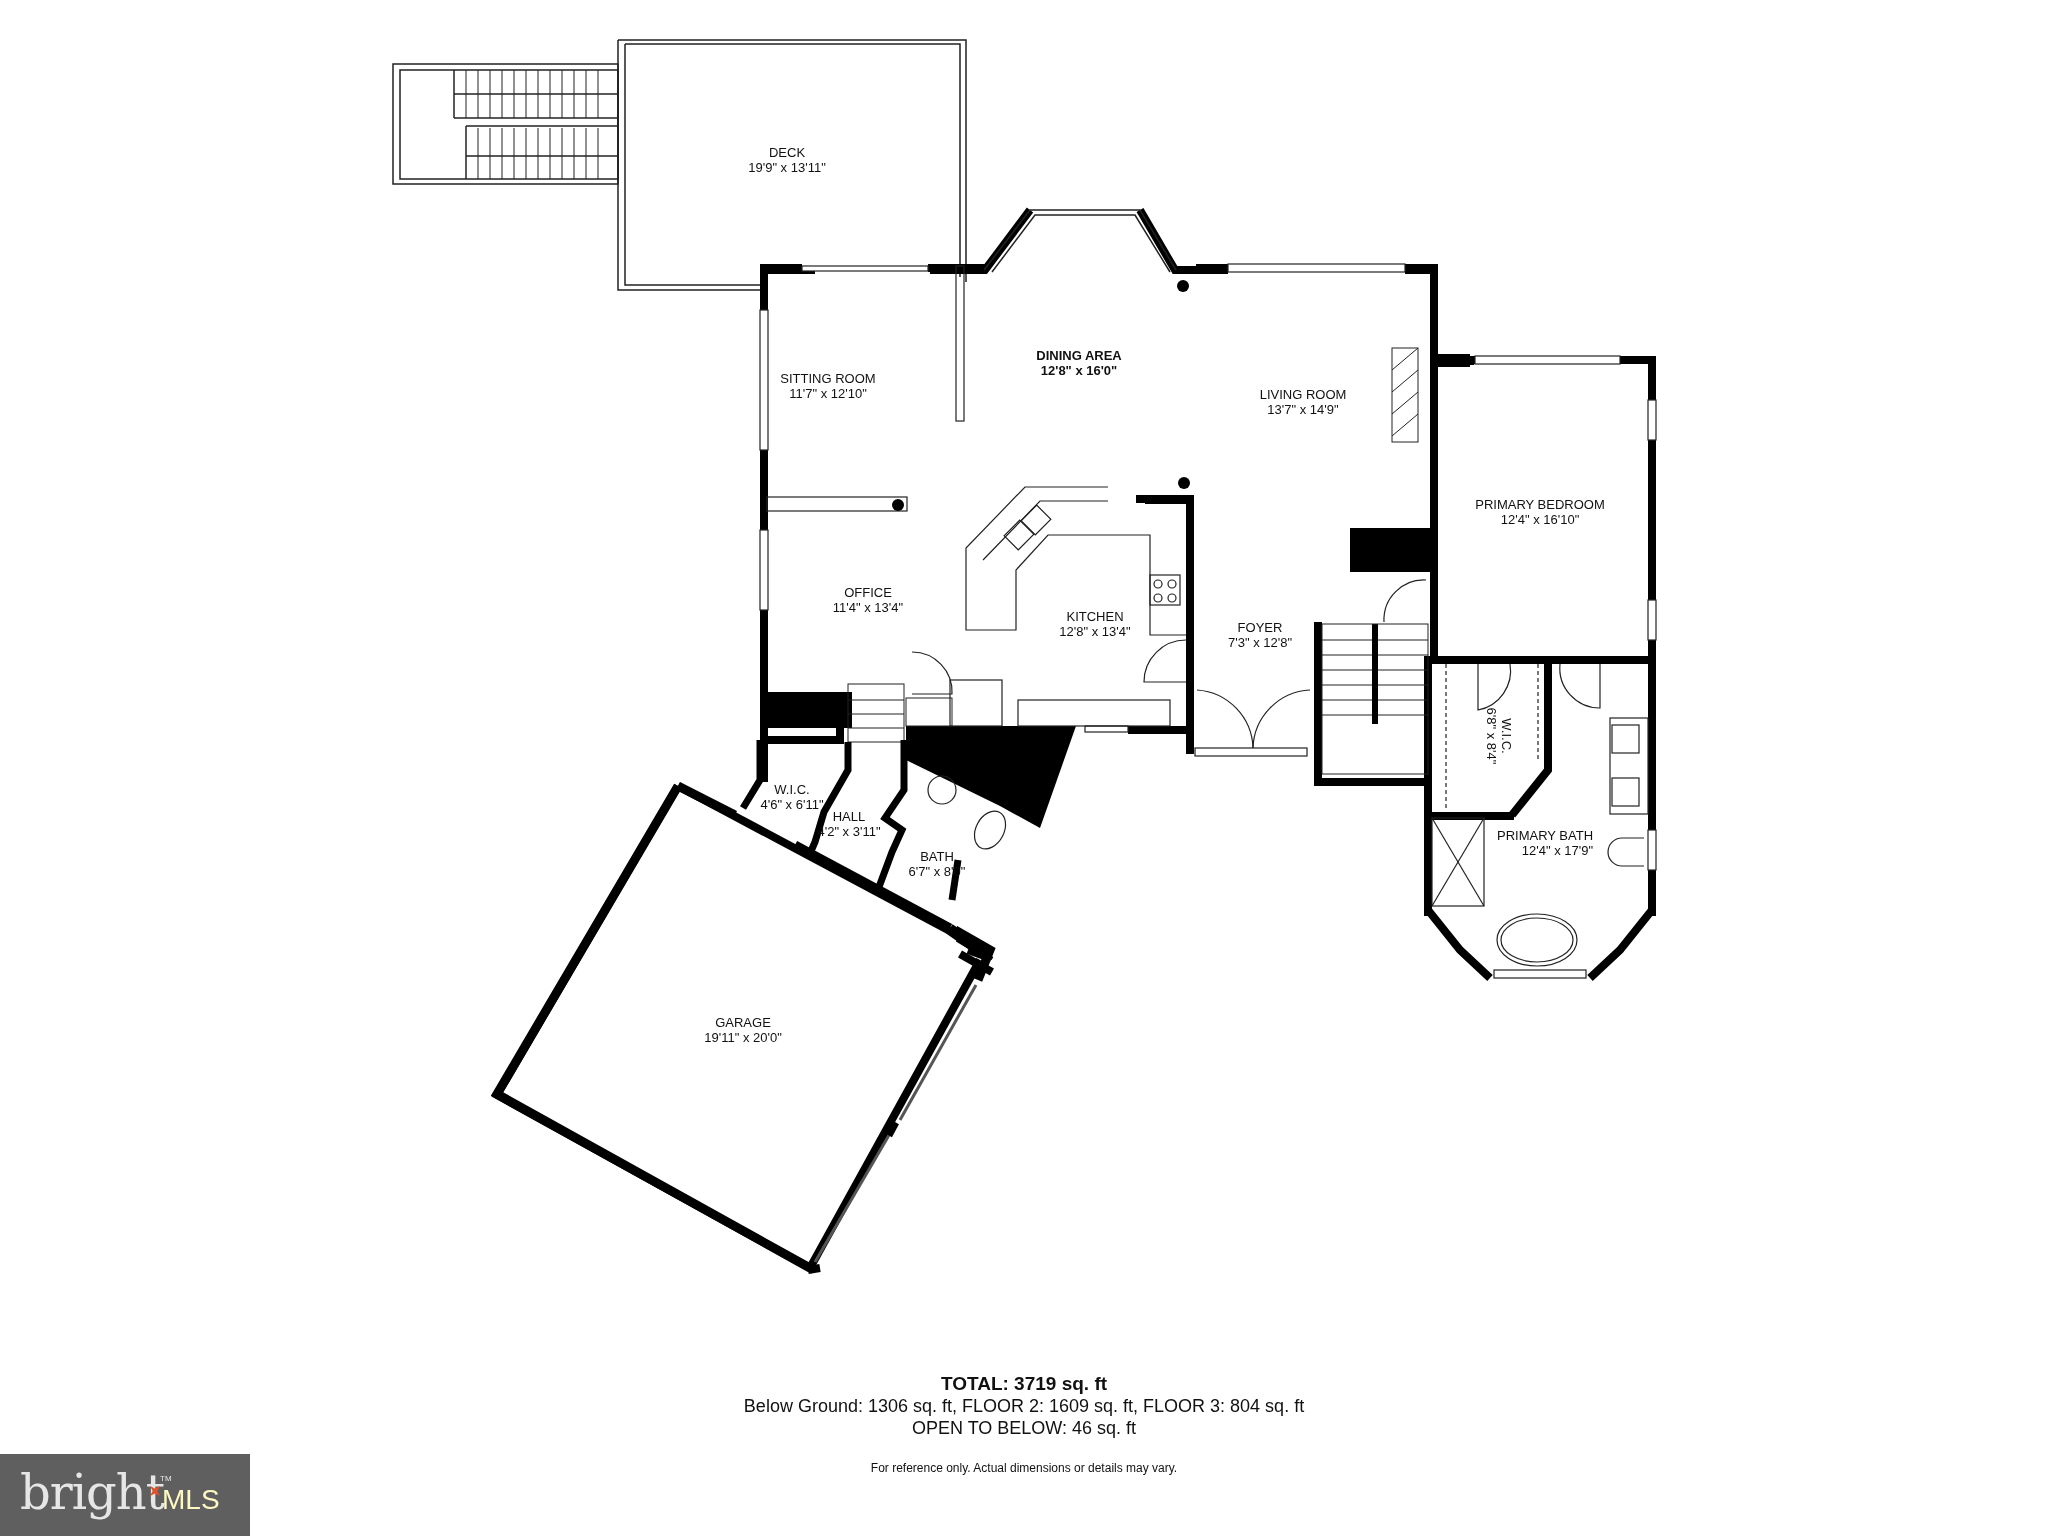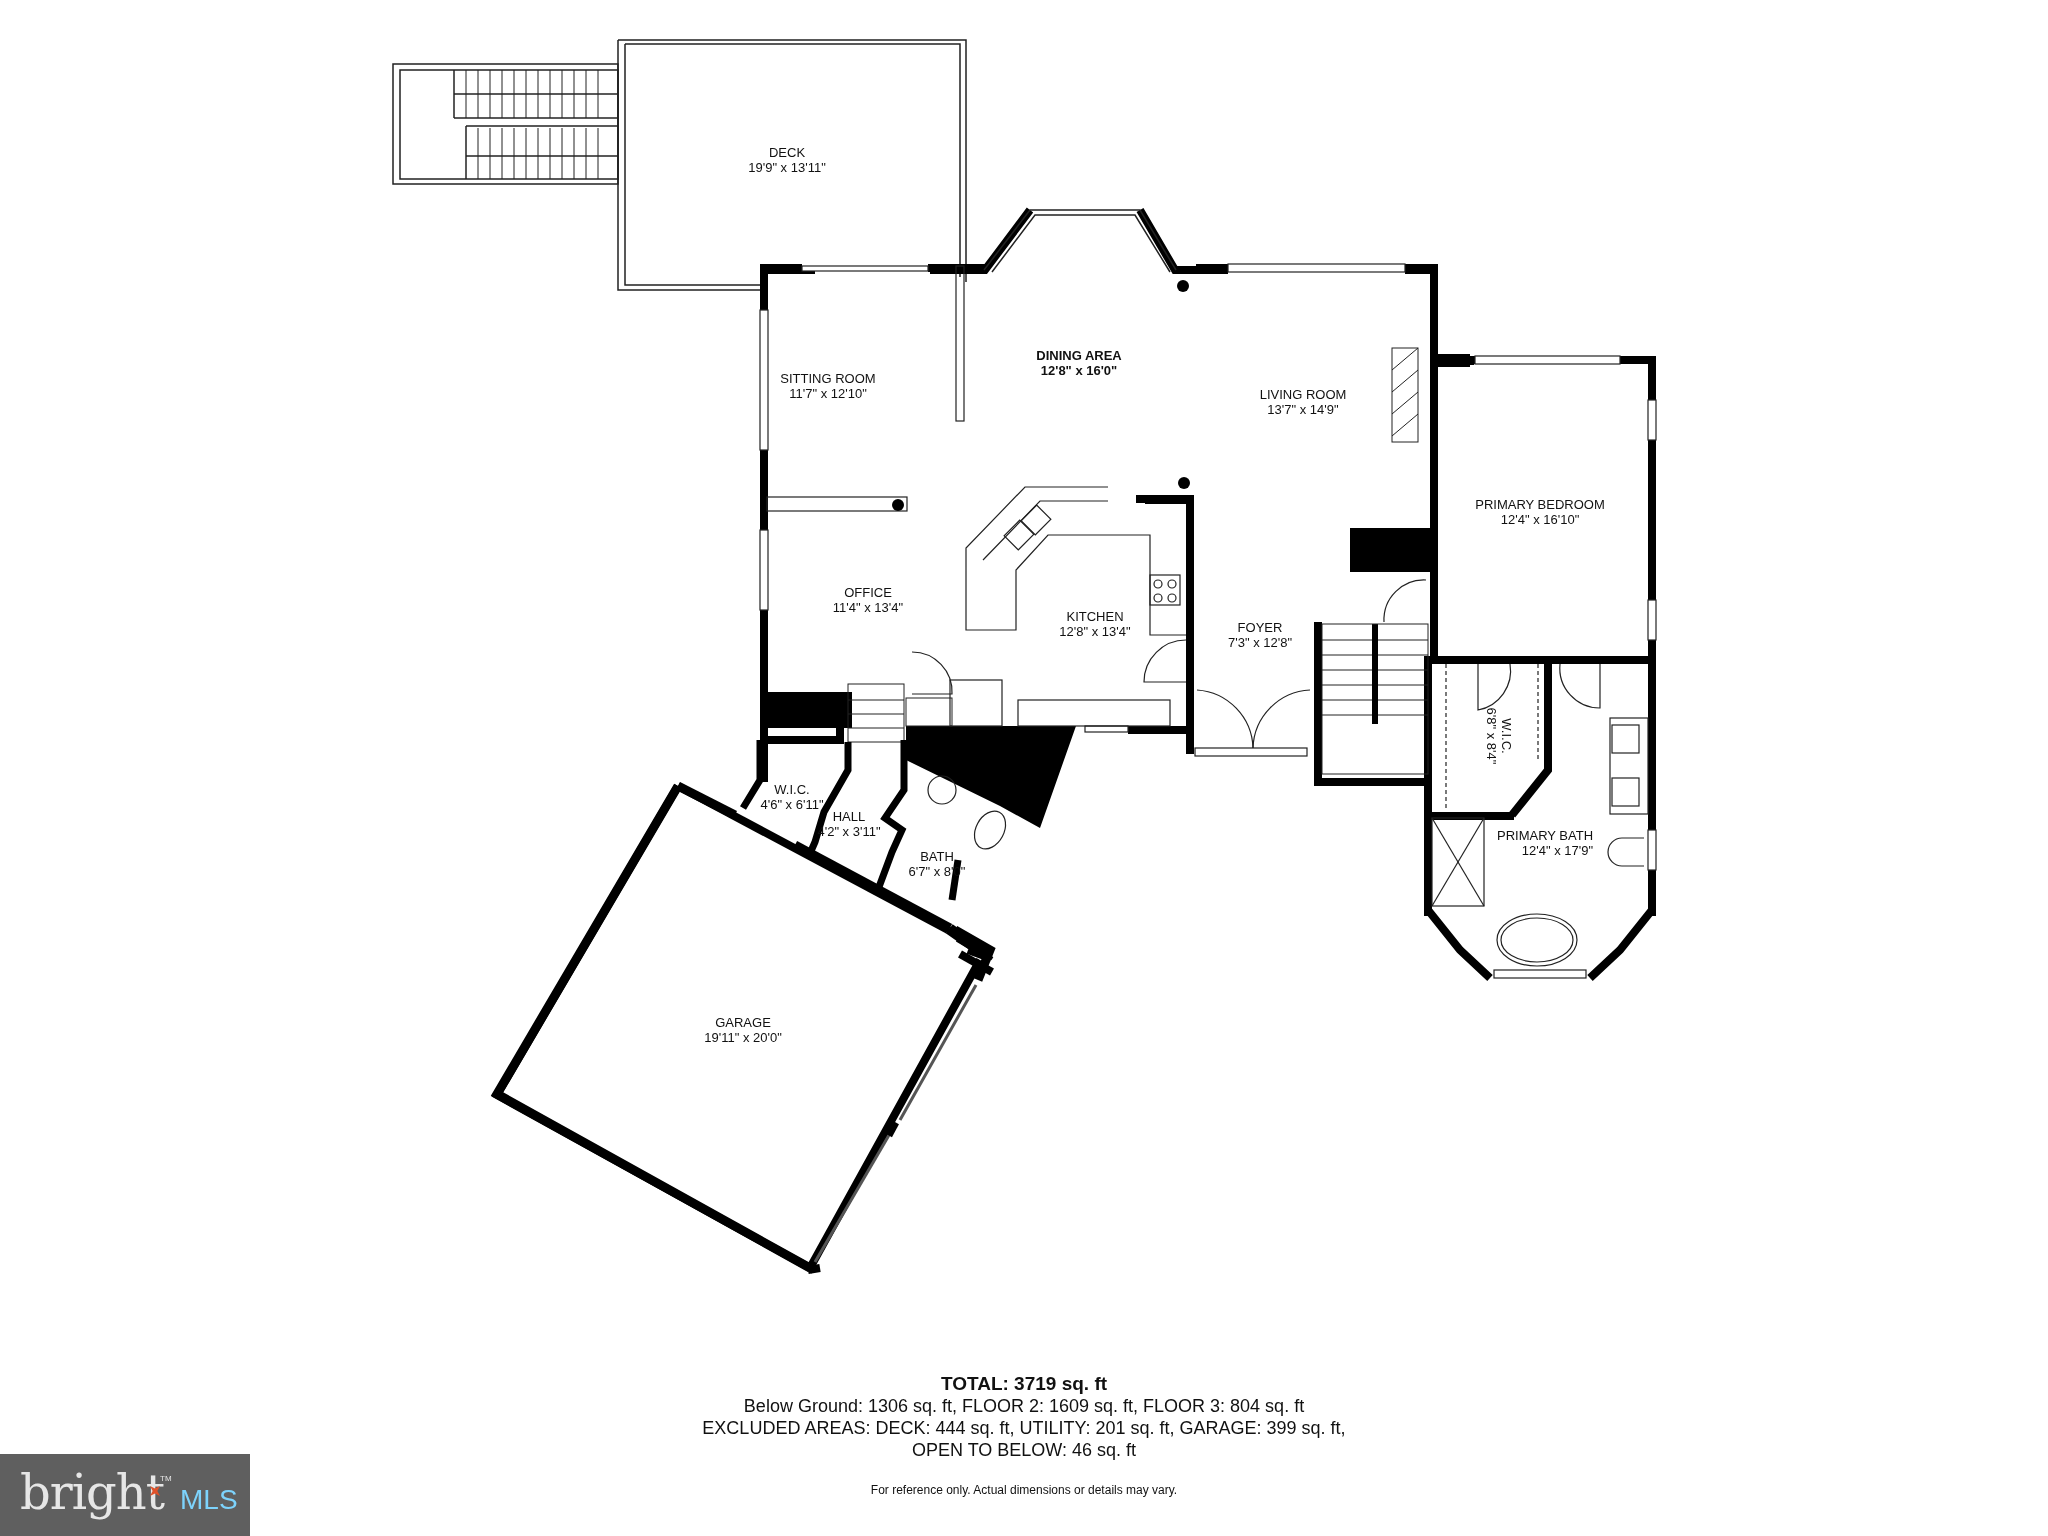--- a/index.html
+++ b/index.html
@@ -7,21 +7,21 @@
   #plan { position:absolute; left:0; top:0; width:2048px; height:1536px; }
   .room-label { position:absolute; text-align:center; font-family:"Liberation Sans", sans-serif; font-size:13px; line-height:15px; color:#111; transform:translate(-50%,-50%); white-space:nowrap; }
   .room-label .dim { display:block; }
   .rot90 { transform:translate(-50%,-50%) rotate(90deg); }
   #footer { position:absolute; left:0; width:2048px; top:1372px; text-align:center; font-family:Liberation Sans, sans-serif; }
   #footer .total { font-weight:bold; font-size:19px; line-height:23px; }
   #footer .line { font-size:18px; line-height:22px; }
   #footer .note { font-size:12px; margin-top:22px; }
   #logo { position:absolute; left:0; top:1454px; width:250px; height:82px; background:#5f5f5f; }
   #logo .bright { position:absolute; left:20px; top:10px; font-family:"DejaVu Serif", serif; font-size:48px; color:#e6e6e6; letter-spacing:-1px; }
-  #logo .mls { position:absolute; left:180px; top:30px; font-family:"Liberation Sans", sans-serif; font-size:28px; color:#7dd3fc; }
+  #logo .mls { position:absolute; left:162px; top:30px; font-family:"Liberation Sans", sans-serif; font-size:28px; color:#fef9c3; }
   #logo .tm { position:absolute; left:160px; top:20px; font-size:8px; color:#e6e6e6; }
   #logo .spark { position:absolute; left:148px; top:30px; width:14px; height:14px; background:#e0522a; transform:rotate(45deg); clip-path:polygon(50% 0,62% 38%,100% 50%,62% 62%,50% 100%,38% 62%,0 50%,38% 38%); }
 </style>
 </head>
 <body>
 
 <svg id="plan" viewBox="0 0 2048 1536" xmlns="http://www.w3.org/2000/svg">
 
   <g fill="none" stroke="#222" stroke-width="1.5">
     <polyline points="618,40 966,40 966,282"></polyline>
@@ -309,21 +309,20 @@
   <span class="dim">6'7" x 8'0"</span>
 </div>
 <div class="room-label" style="left:743px;top:1030px;">
   <span>GARAGE</span>
   <span class="dim">19'11" x 20'0"</span>
 </div>
 
 <div id="footer">
   <div class="total">TOTAL: 3719 sq. ft</div>
   <div class="line">Below Ground: 1306 sq. ft, FLOOR 2: 1609 sq. ft, FLOOR 3: 804 sq. ft</div>
-  <div class="line">EXCLUDED AREAS: DECK: 444 sq. ft, UTILITY: 201 sq. ft, GARAGE: 399 sq. ft,</div>
   <div class="line">OPEN TO BELOW: 46 sq. ft</div>
   <div class="note">For reference only. Actual dimensions or details may vary.</div>
 </div>
 
 <div id="logo">
   <span class="bright">bright</span>
   <span class="spark"></span>
   <span class="tm">TM</span>
   <span class="mls">MLS</span>
 </div>

